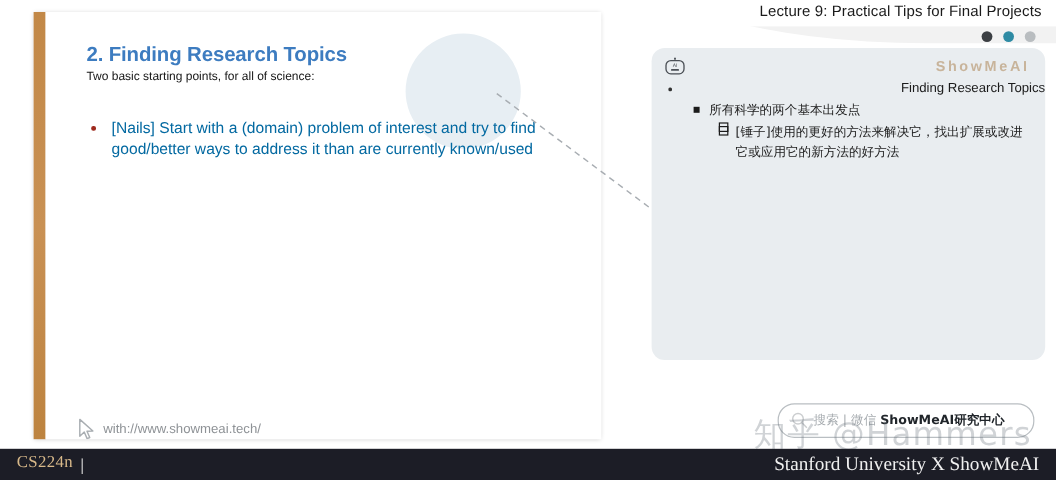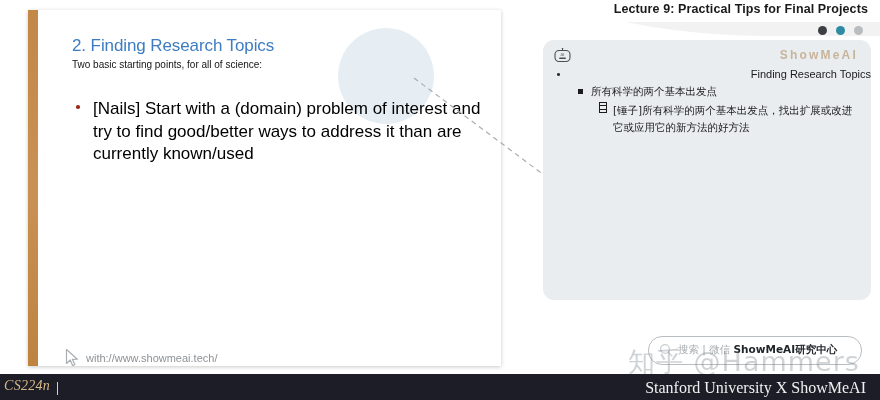--- a/index.html
+++ b/index.html
@@ -26,21 +26,21 @@
     width: 340px;
     height: 22px;
     background: #ffffff;
     z-index: 5;
   }
   .header-title {
     position: absolute;
     right: 12px;
     top: 2px;
     font-size: 12.5px;
-    font-weight: bold;
+    font-weight: normal;
     color: #1a1a1a;
     letter-spacing: 0.1px;
     white-space: nowrap;
   }
 
   
   .header-wash {
     position: absolute;
     left: 520px;
     top: -40px;
@@ -108,21 +108,21 @@
     height: 96px;
     border-radius: 50%;
     background: #e7eef3;
     z-index: 0;
   }
   .slide-title {
     position: absolute;
     left: 34px;
     top: 26px;
     font-size: 17px;
-    font-weight: normal;
+    font-weight: bold;
     color: #3d7cc0;
     letter-spacing: -0.1px;
     z-index: 2;
   }
   .slide-lead {
     position: absolute;
     left: 34px;
     top: 49px;
     font-size: 10px;
     color: #141414;
@@ -132,23 +132,23 @@
     position: absolute;
     left: 34px;
     top: 88px;
     width: 420px;
     z-index: 2;
   }
   .sb-row {
     position: relative;
     padding-left: 21px;
     margin-bottom: 5px;
-    font-size: 17px;
+    font-size: 13px;
     line-height: 1.33;
-    color: #000000;
+    color: #0369a1;
   }
   .sb-row .sb-dot {
     position: absolute;
     left: 4px;
     top: 7px;
     width: 3.5px;
     height: 3.5px;
     border-radius: 50%;
     background: #9e2a1e;
   }
@@ -318,26 +318,25 @@
     position: absolute;
     left: 0;
     bottom: 0;
     width: 880px;
     height: 26px;
     background: #1c1d26;
     z-index: 10;
   }
   .footer-left {
     position: absolute;
-    left: 4px;
+    left: 14px;
     top: 4px;
     display: flex;
     align-items: flex-end;
     white-space: nowrap;
-    font-style: italic;
   }
   .f-code {
     font-family: "Liberation Serif", "DejaVu Serif", serif;
     font-size: 14px;
     color: #d8b98a;
     letter-spacing: 0.3px;
   }
   .f-div {
     display: inline-block;
     width: 1px;
@@ -429,21 +428,21 @@
         <span class="lb"></span>
         <span>所有科学的两个基本出发点</span>
       </div>
 
       <div class="n-l3">
         <span class="lb"></span>
       </div>
 
       <div class="n-l3">
         <span class="lb"></span>
-        <span>[锤子]所有科学的两个基本出发点，找出扩展或改进它或应用它的新方法的好方法</span>
+        <span>[锤子]使用的更好的方法来解决它，找出扩展或改进它或应用它的新方法的好方法</span>
       </div>
 
     </div>
   </div>
 
   <div class="searchbox">
     <svg class="sb-magnifier" viewBox="0 0 15 15">
       <circle cx="6" cy="6" r="4.4" fill="none" stroke="#8d9296" stroke-width="1.2"></circle>
       <line x1="9.3" y1="9.3" x2="13.4" y2="13.4" stroke="#8d9296" stroke-width="1.2"></line>
     </svg>

